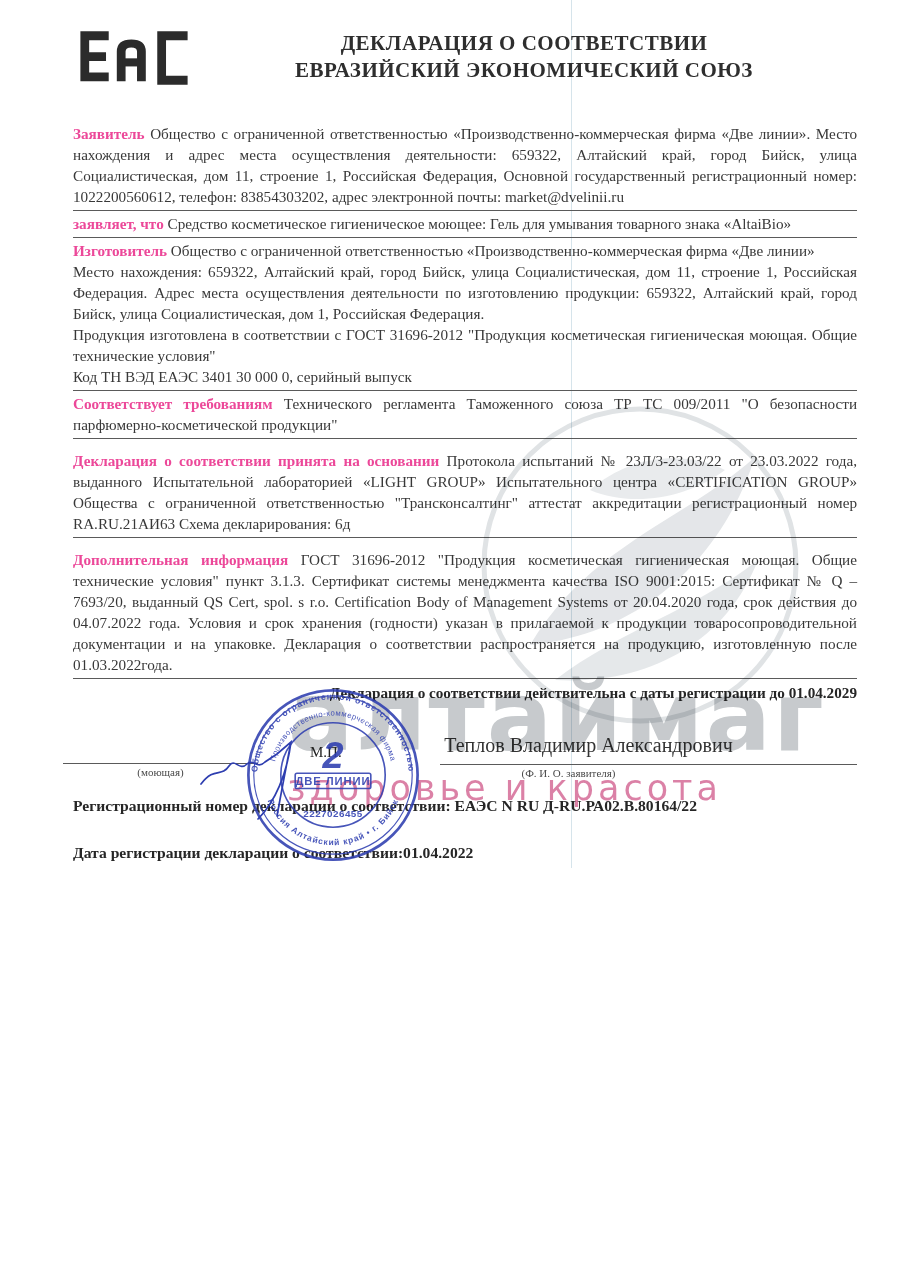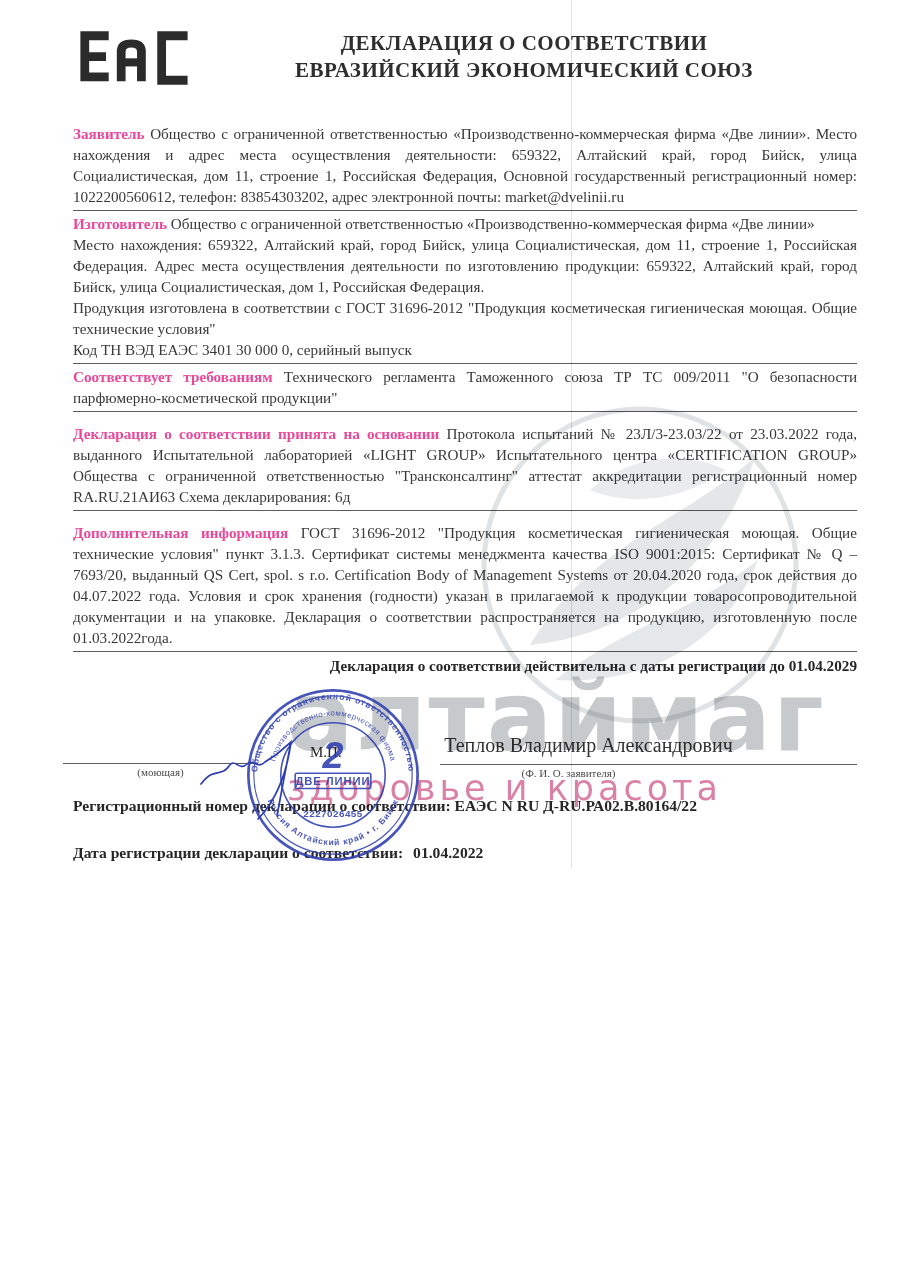--- a/index.html
+++ b/index.html
@@ -31,21 +31,21 @@
   .caption { font-size:11px; color:#4a4a4a; text-align:center; line-height:14px; padding-top:1px;}
   .sig-right { position:absolute; left:377px; top:0; width:417px; }
   .sig-name { font-size:20px; color:#333; text-align:center; padding-right:120px; line-height:25px; height:31px;}
   .sig-right .line { border-bottom:1px solid #5a5a5a; }
   .sig-right .caption { padding-right:160px; }
 
   .regline { position:absolute; left:73px; top:797px; width:784px;
              font-size:15.6px; font-weight:bold; color:#262626; }
   .dateline { position:absolute; left:73px; top:844px; width:784px;
               font-size:15.6px; font-weight:bold; color:#262626; }
-  .dateline .val { margin-left:10px; }
+  .dateline .val { }
 
   .mp { position:absolute; left:310px; top:744px; font-size:15px; color:#222; z-index:3; }
 
   .wm-circle { position:absolute; left:470px; top:395px; z-index:2;
                mix-blend-mode:multiply; pointer-events:none; opacity:.45; }
   .wm-title { position:absolute; left:288px; top:660px; z-index:2; mix-blend-mode:multiply;
               font-family:"DejaVu Sans", sans-serif; font-weight:bold; font-size:97px;
               letter-spacing:2px; color:#8f969b; opacity:.5; pointer-events:none; }
   .wm-sub { position:absolute; left:287px; top:768px; z-index:2; mix-blend-mode:multiply;
             font-family:"DejaVu Sans", sans-serif; font-size:35px; letter-spacing:4px;
@@ -77,20 +77,23 @@
     </div>
   </div>
 
   <div class="main">
 
     <div class="sec">
       <p><span class="b">Заявитель</span> <span>Общество с ограниченной ответственностью «Производственно-коммерческая фирма «Две линии». Место нахождения и адрес места осуществления деятельности: 659322, Алтайский край, город Бийск, улица Социалистическая, дом 11, строение 1, Российская Федерация, Основной государственный регистрационный номер: 1022200560612, телефон: 83854303202, адрес электронной почты: market@dvelinii.ru</span></p>
     </div>
 
 
+    <div class="sec">
+      <p><span class="b">заявляет, что</span> <span>Средство косметическое гигиеническое моющее: Гель для умывания товарного знака «AltaiBio»</span></p>
+    </div>
 
     <div class="sec">
       <p><span class="b">Изготовитель</span> <span>Общество с ограниченной ответственностью «Производственно-коммерческая фирма «Две линии»</span></p>
       <p>Место нахождения: 659322, Алтайский край, город Бийск, улица Социалистическая, дом 11, строение 1, Российская Федерация. Адрес места осуществления деятельности по изготовлению продукции: 659322, Алтайский край, город Бийск, улица Социалистическая, дом 1, Российская Федерация.</p>
       <p>Продукция изготовлена в соответствии с ГОСТ 31696-2012 "Продукция косметическая гигиеническая моющая. Общие технические условия"</p>
       <p>Код ТН ВЭД ЕАЭС 3401 30 000 0, серийный выпуск</p>
     </div>
 
     <div class="sec">
       <p><span class="b">Соответствует требованиям</span> <span>Технического регламента Таможенного союза ТР ТС 009/2011 "О безопасности парфюмерно-косметической продукции"</span></p>

